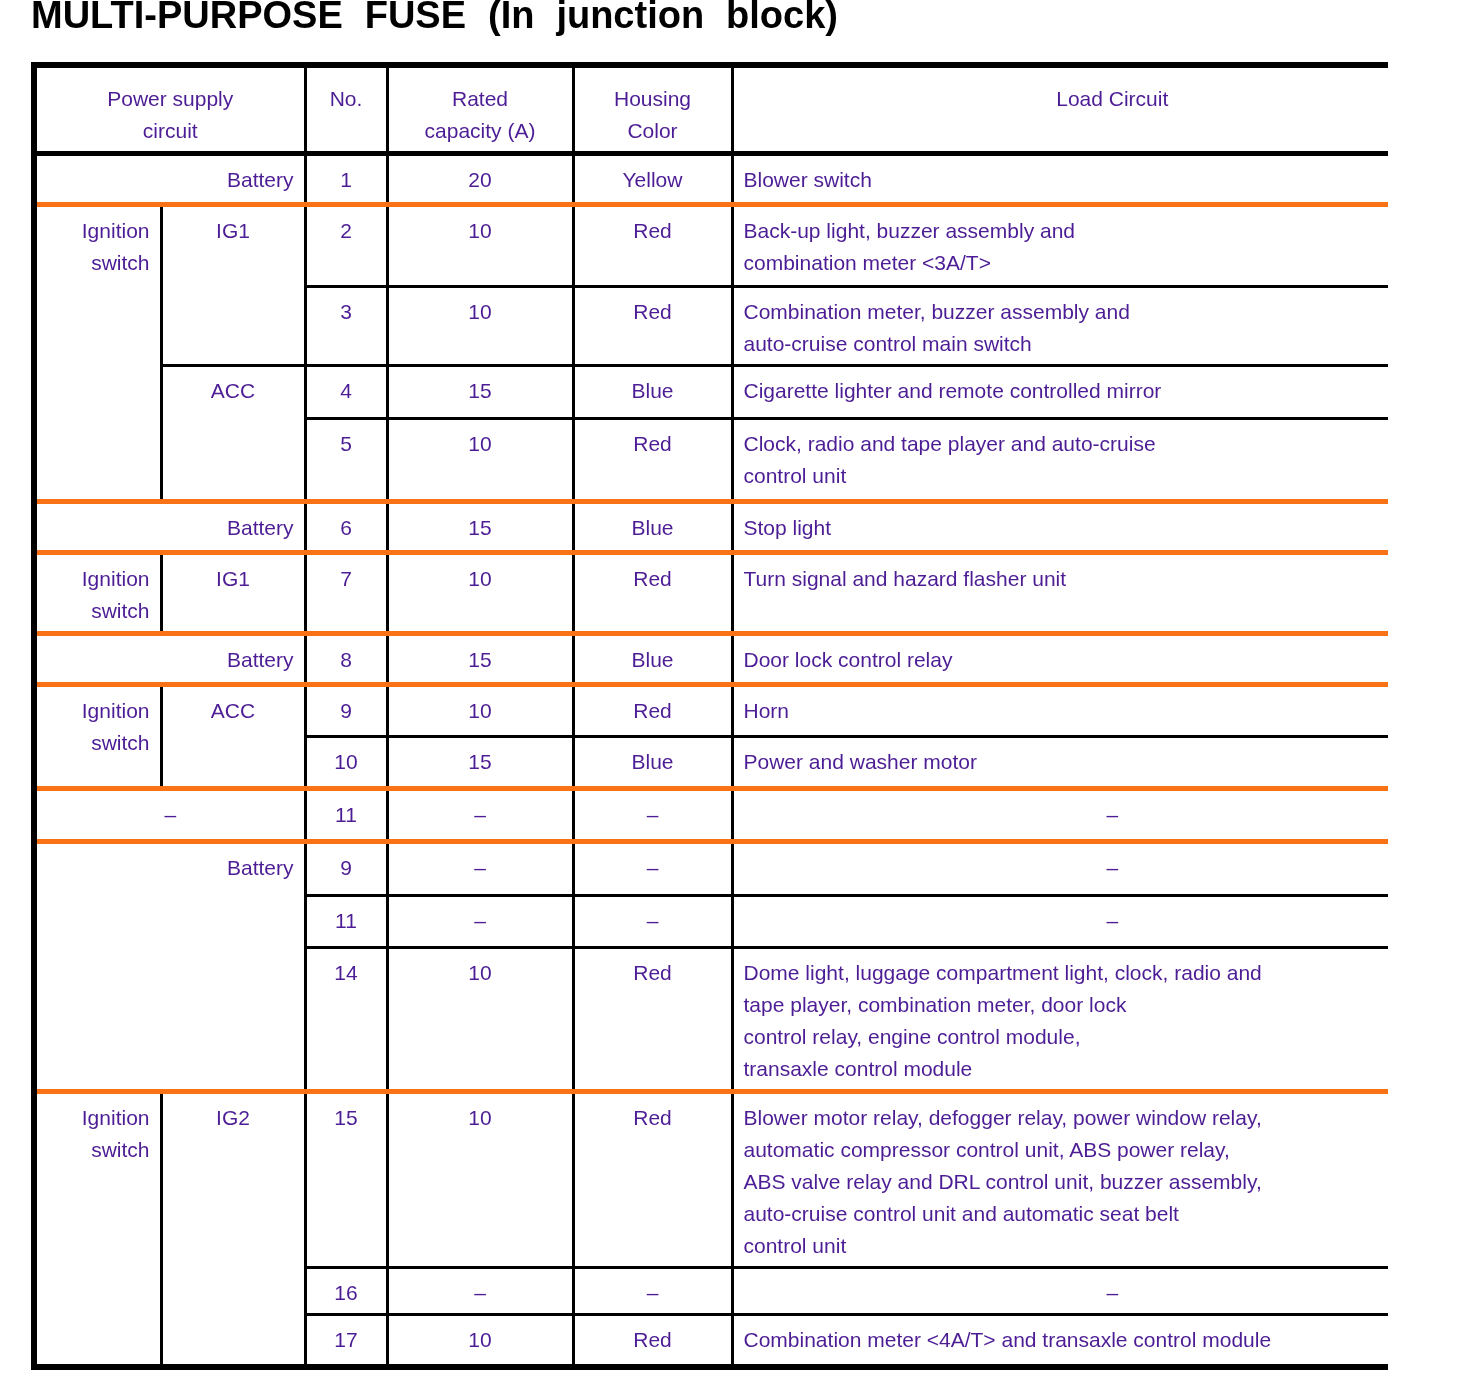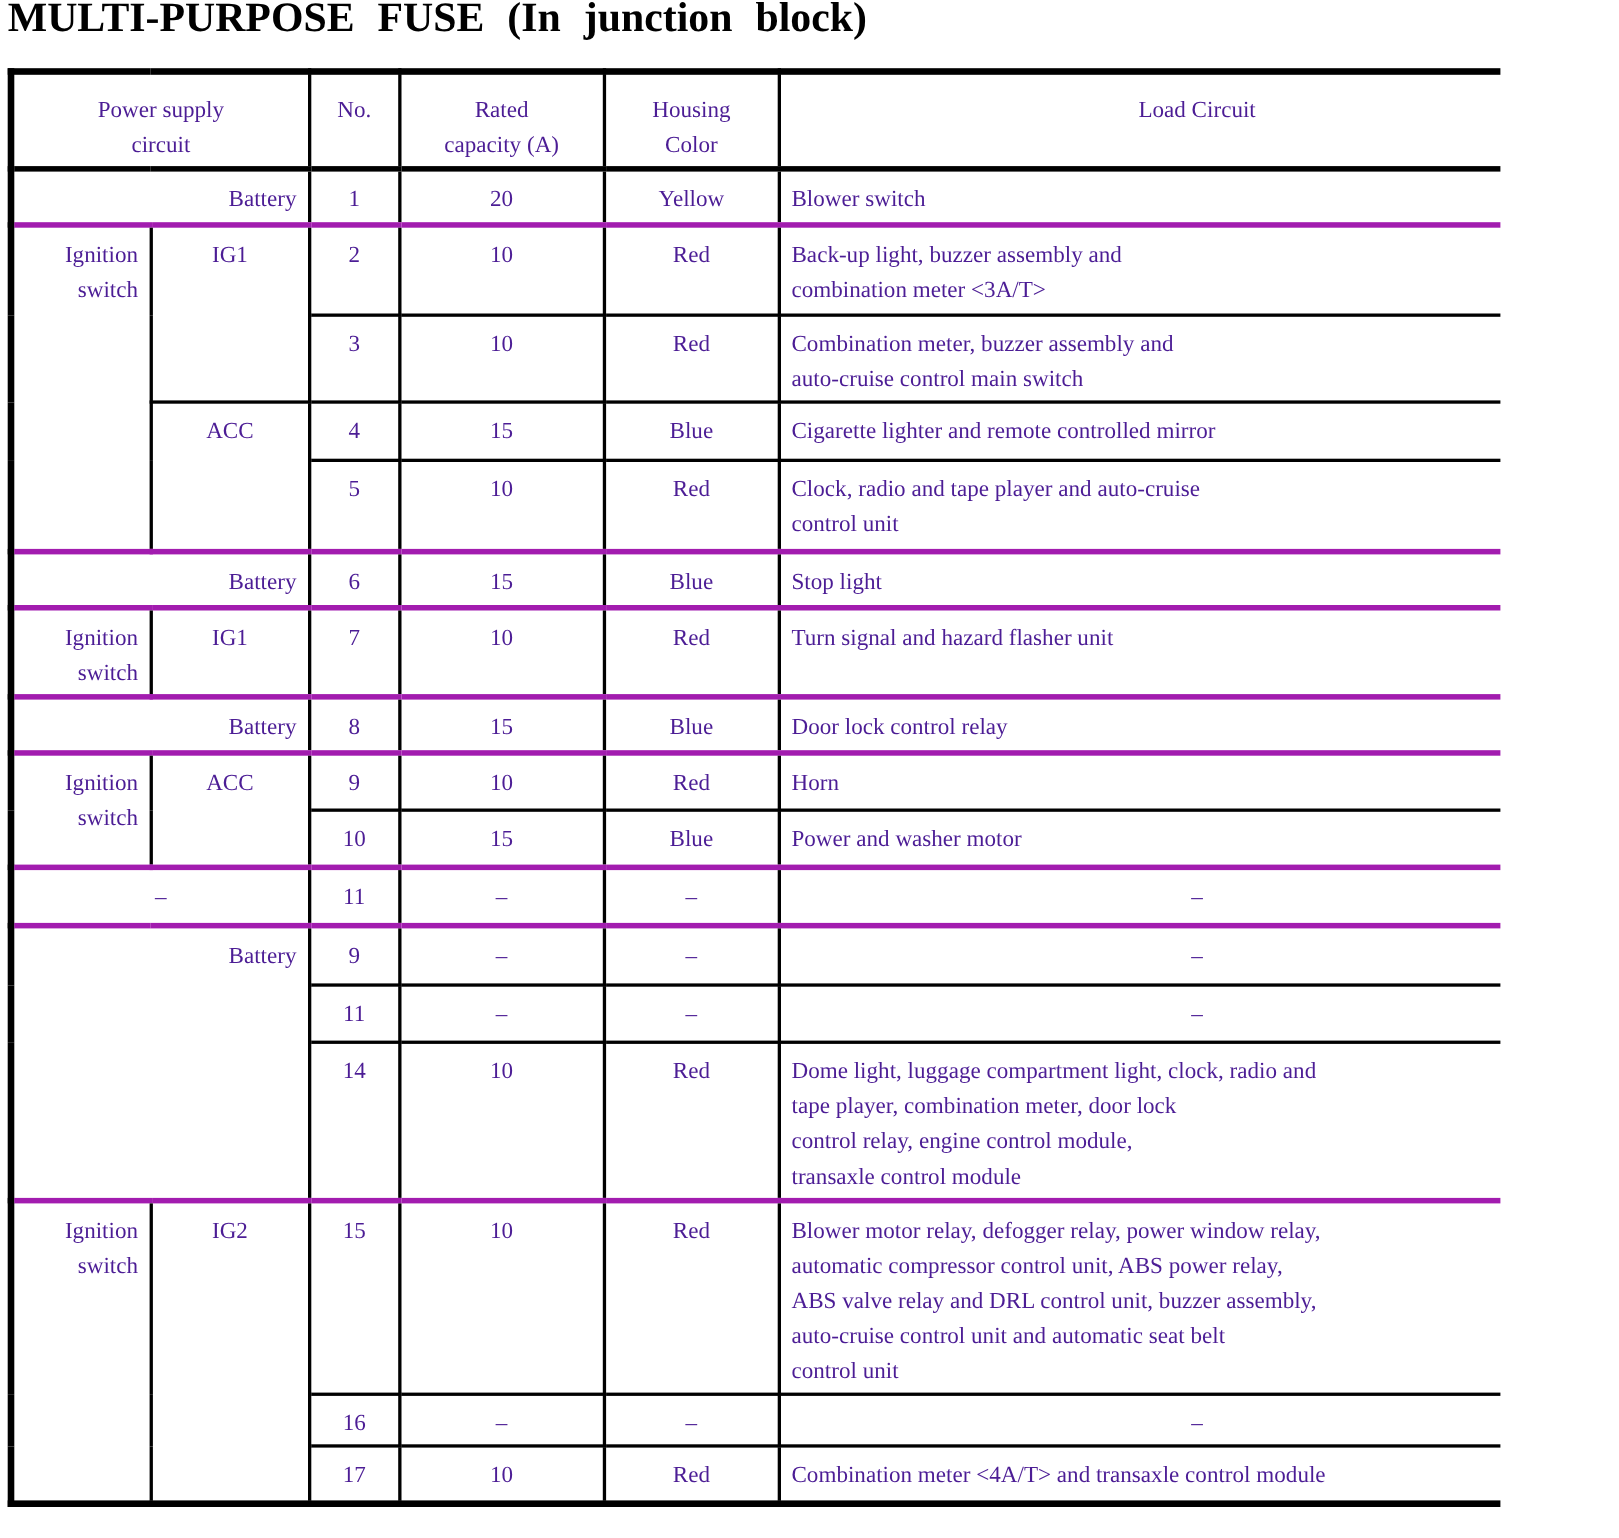--- a/index.html
+++ b/index.html
@@ -6,22 +6,23 @@
     margin: 0;
     padding: 0;
     background: #ffffff;
   }
   .page {
     position: relative;
     width: 1364px;
     height: 1398px;
     background: #ffffff;
     color: #000000;
-    font-family: Liberation Serif, serif;
+    font-family: Liberation Sans, sans-serif;
     overflow: hidden;
+    margin-left: 24px;
   }
   .title {
     position: absolute;
     top: -6px;
     left: 7px;
     margin: 0;
     font-size: 38px;
     font-weight: 700;
     letter-spacing: 0px;
     word-spacing: 0.3em;
@@ -54,21 +55,21 @@
     padding: 8px 10px 4px 10px;
     font-weight: 400;
     white-space: pre-line;
   }
   .fuse-table thead th {
     border-bottom: 5px solid #000000;
     text-align: center;
     padding-top: 15px;
     font-weight: 400;
   }
-  tr.grp > td { border-top: 5px solid #a21caf; }
+  tr.grp > td { border-top: 5px solid #f97316; }
 
   .c-power {
     text-align: right;
     padding-left: 14px;
   }
   .c-sub, .c-no, .c-rated, .c-housing {
     text-align: center;
   }
   .c-load {
     text-align: left;

